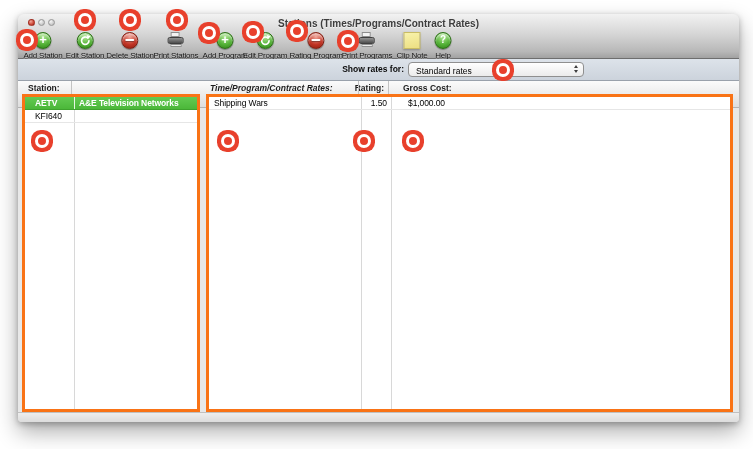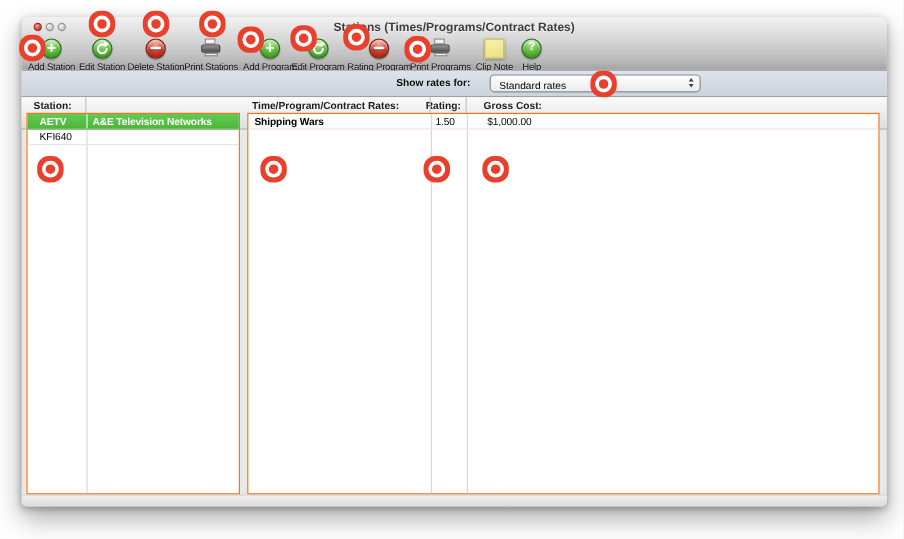--- a/index.html
+++ b/index.html
@@ -37,53 +37,53 @@
   .printer{position:relative;width:18px;height:16px;display:block;}
   .p-paper{position:absolute;left:4px;top:0;width:9px;height:5px;background:#f3f3f3;border:1px solid #8d8d8d;box-sizing:border-box;}
   .p-body{position:absolute;left:1px;top:4.5px;width:16px;height:7px;border-radius:2px;
     background:linear-gradient(#939393,#4f4f4f);border:1px solid #3f3f3f;box-sizing:border-box;}
   .p-out{position:absolute;left:3.5px;top:11.5px;width:11px;height:3.5px;background:linear-gradient(#fdfdfd,#d8d8d8);border:1px solid #909090;box-sizing:border-box;}
   .note{width:15px;height:15px;display:block;background:linear-gradient(168deg,#f8f2ab,#ecdf82);
     border:1px solid #c9bc64;box-shadow:0 1px 2px rgba(0,0,0,.3);}
   
   .rates-bar{position:absolute;left:0;top:45px;width:100%;height:22px;box-sizing:border-box;
     background:linear-gradient(#dde3ea,#ccd3dc);border-bottom:1px solid #99a1ab;}
-  .rates-label{position:absolute;right:347px;top:5px;font-size:8.5px;font-weight:bold;color:#0c0c0c;white-space:nowrap;}
+  .rates-label{position:absolute;right:335px;top:5px;font-size:8.5px;font-weight:bold;color:#0c0c0c;white-space:nowrap;}
   .popup{position:absolute;left:390px;top:3px;width:176px;height:15px;box-sizing:border-box;
     background:linear-gradient(#ffffff,#ebebeb);border:1px solid #8f8f8f;border-radius:4px;}
   .popup-text{position:absolute;left:7px;top:2.5px;font-size:8.5px;color:#000;}
   .popup-arrows{position:absolute;right:5px;top:2px;display:flex;flex-direction:column;align-items:center;}
   .arr-up{width:0;height:0;border-left:2.8px solid transparent;border-right:2.8px solid transparent;border-bottom:3.6px solid #3f3f3f;margin-bottom:1.6px;}
   .arr-dn{width:0;height:0;border-left:2.8px solid transparent;border-right:2.8px solid transparent;border-top:3.6px solid #3f3f3f;}
   
   .table-header{position:absolute;left:0;top:67px;width:100%;height:27px;box-sizing:border-box;
     background:linear-gradient(#fbfbfb,#dedede);border-bottom:1px solid #b3b3b3;
     font-size:8.5px;font-weight:bold;color:#1c1c1c;}
   .table-header .hl{position:absolute;top:2px;white-space:nowrap;}
   .h-station{left:10px;}
-  .h-program{left:192px;}
+  .h-program{left:192px;font-style:italic;}
   .h-rating{left:320px;width:46px;text-align:right;}
   .h-gross{left:385px;}
   .h-sep{position:absolute;top:0;bottom:0;width:1px;background:#c3c3c3;}
   
-  .panel{position:absolute;top:80px;height:318px;background:#fff;border:1px solid #f97316;box-sizing:border-box;}
+  .panel{position:absolute;top:80px;height:318px;background:#fff;border:3px solid #f97316;box-sizing:border-box;}
   .station-panel{left:4px;width:178px;}
   .program-panel{left:188px;width:527px;}
   .col-sep{position:absolute;top:0;bottom:0;width:1px;background:#d8d8d8;}
   .station-panel .col-sep{left:49px;}
   .program-panel .sep1{left:152px;}
   .program-panel .sep2{left:182px;}
   .st-row,.pr-row{position:relative;height:12px;line-height:12px;font-size:8.5px;letter-spacing:-0.1px;
     color:#000;border-bottom:1px solid #e6e6e6;z-index:1;}
   .st-row.selected{background:linear-gradient(#63ca52,#4bb739);color:#fff;font-weight:bold;border-bottom:1px solid #3ea22d;}
   .st-row.selected::after{content:"";position:absolute;left:49px;top:0;bottom:0;width:1px;background:rgba(255,255,255,.85);}
   .st-call{position:absolute;left:10px;white-space:nowrap;}
   .st-name{position:absolute;left:54px;white-space:nowrap;}
-  .pr-program{position:absolute;left:5px;white-space:nowrap;font-weight:bold;}
-  .pr-rating{position:absolute;left:150px;width:28px;text-align:center;}
+  .pr-program{position:absolute;left:5px;white-space:nowrap;}
+  .pr-rating{position:absolute;left:150px;width:28px;text-align:right;}
   .pr-gross{position:absolute;left:199px;white-space:nowrap;}
   
   .footer{position:absolute;left:0;bottom:0;width:100%;height:10px;box-sizing:border-box;
     background:linear-gradient(#eeeeee,#dcdcdc);border-top:1px solid #c0c0c0;border-radius:0 0 4px 4px;}
   
   .marker{position:absolute;width:22px;height:22px;margin-left:-11px;margin-top:-11px;
     background:#e8402c;border-radius:44%;z-index:100;}
   .marker::after{content:"";position:absolute;left:4px;top:4px;width:14px;height:14px;box-sizing:border-box;
     border:3px solid #ffffff;border-radius:50%;}
 </style>

